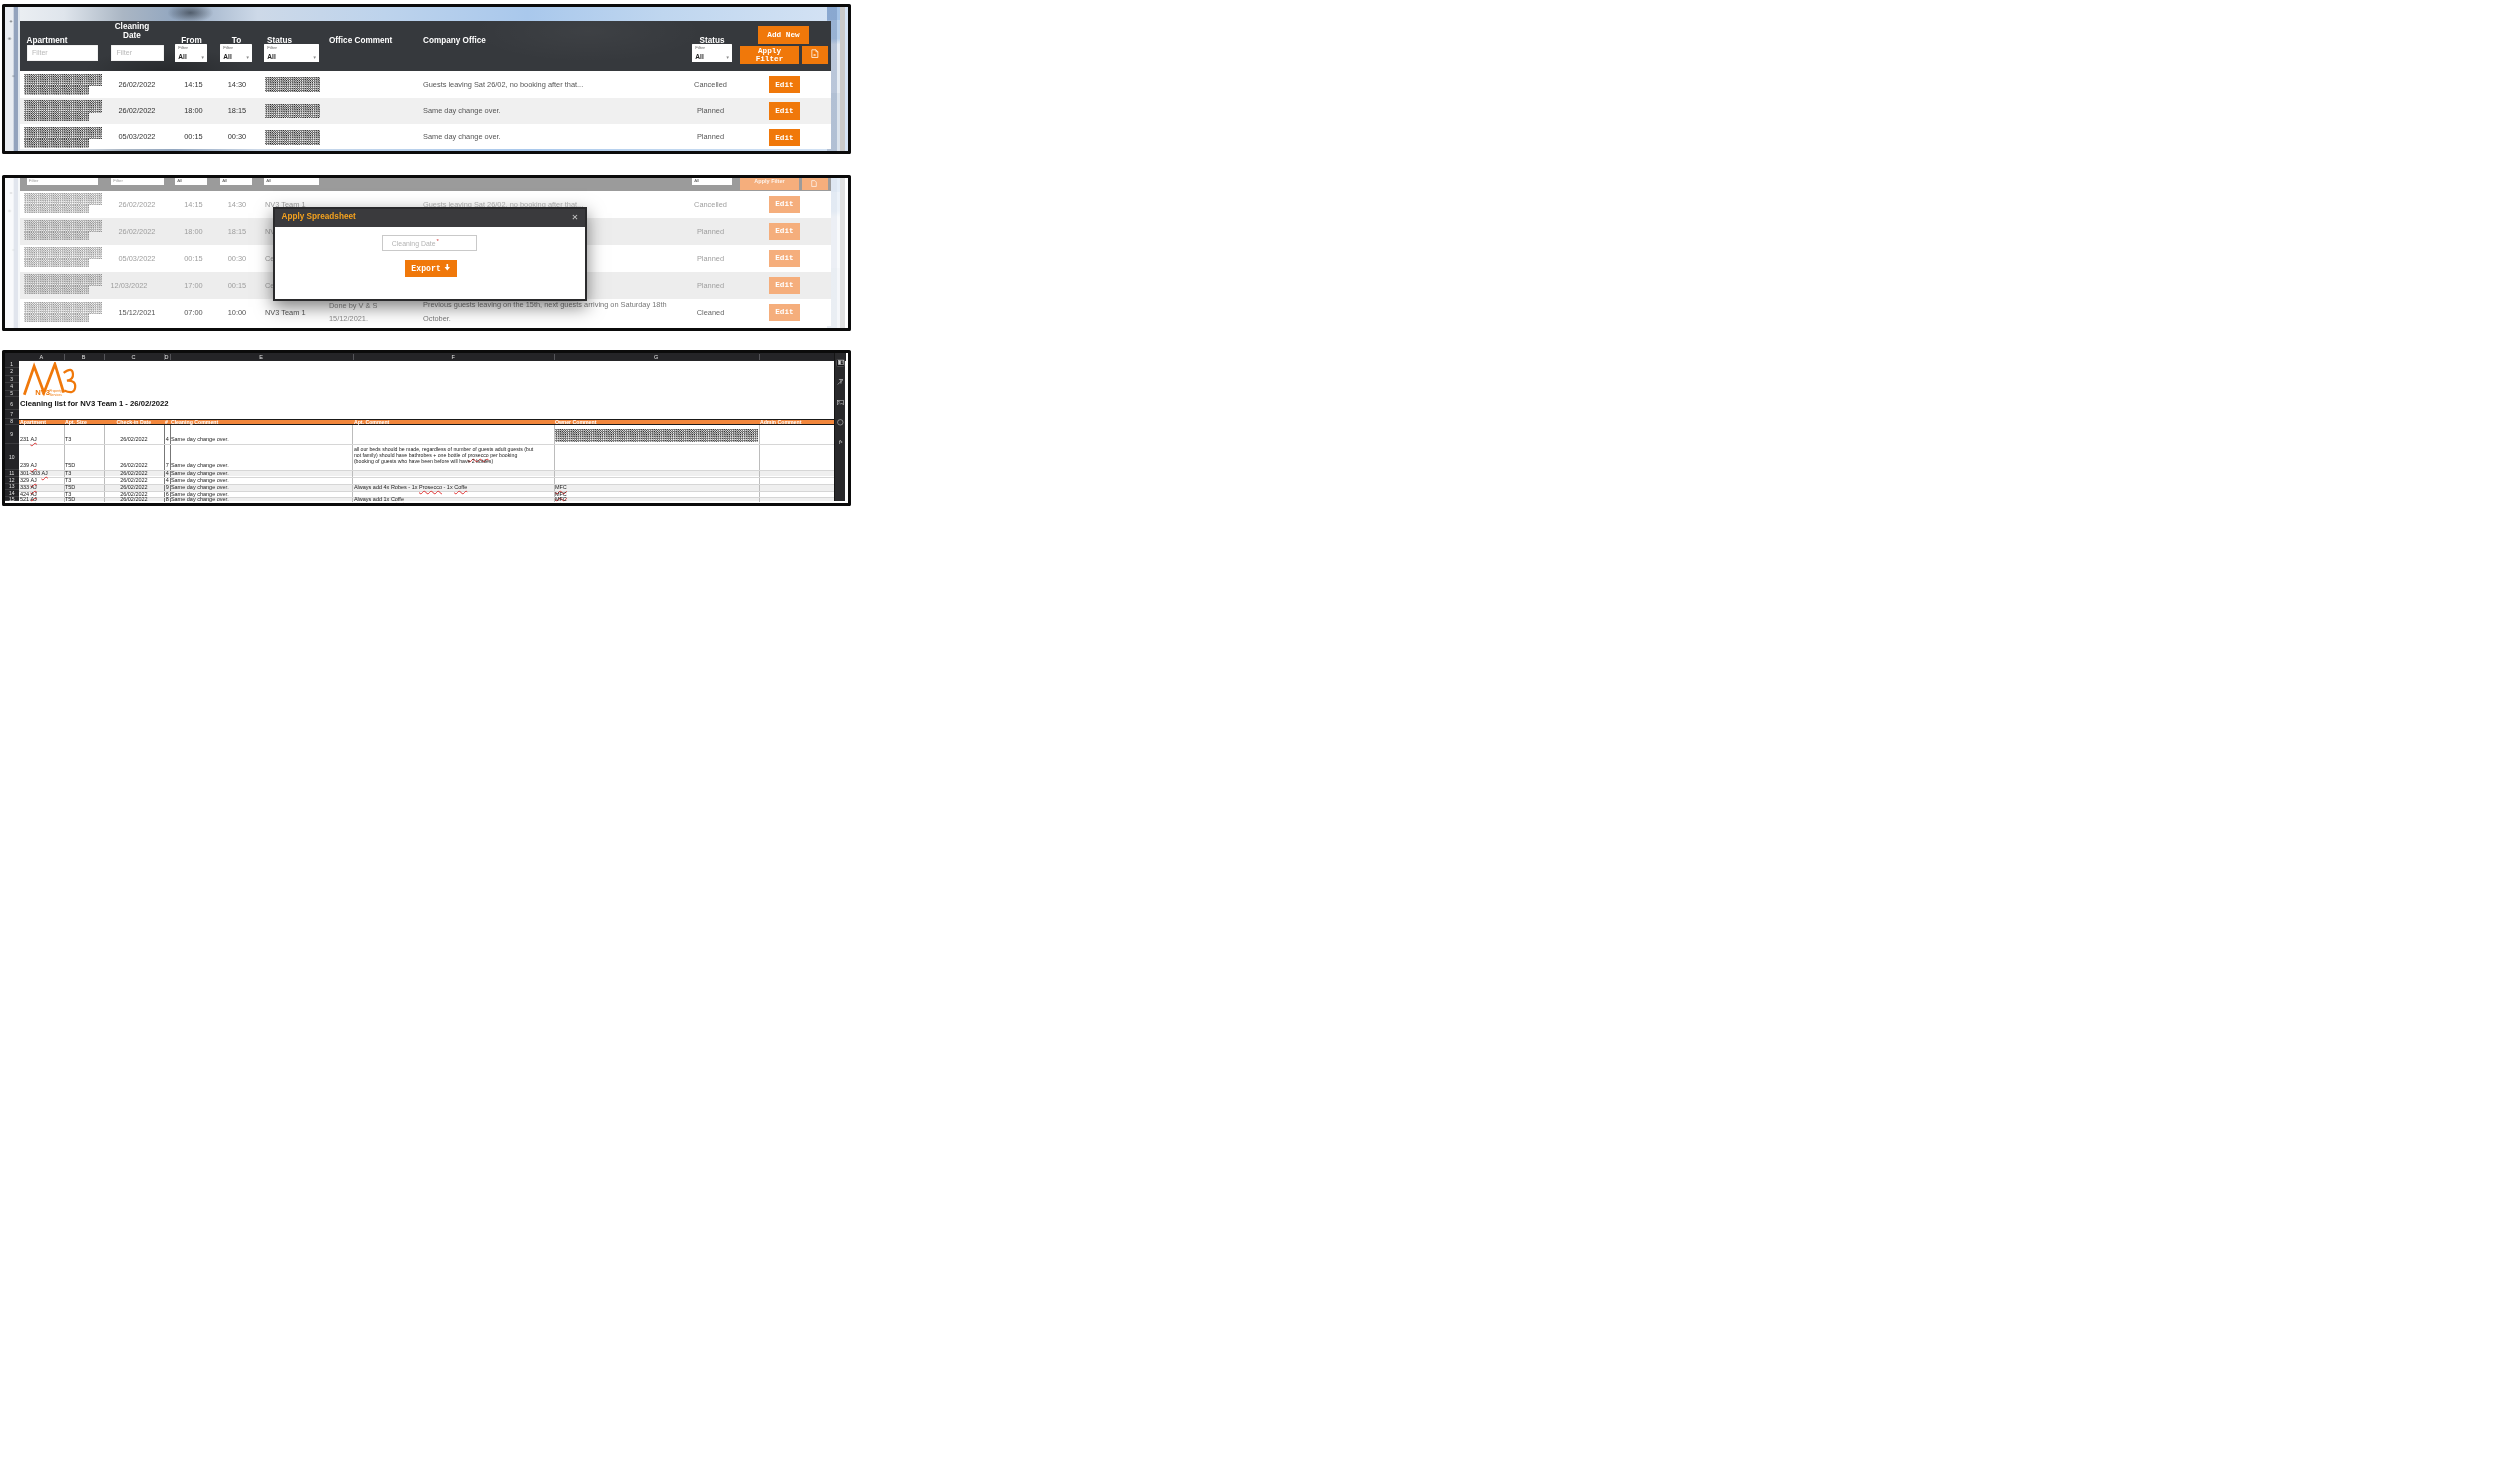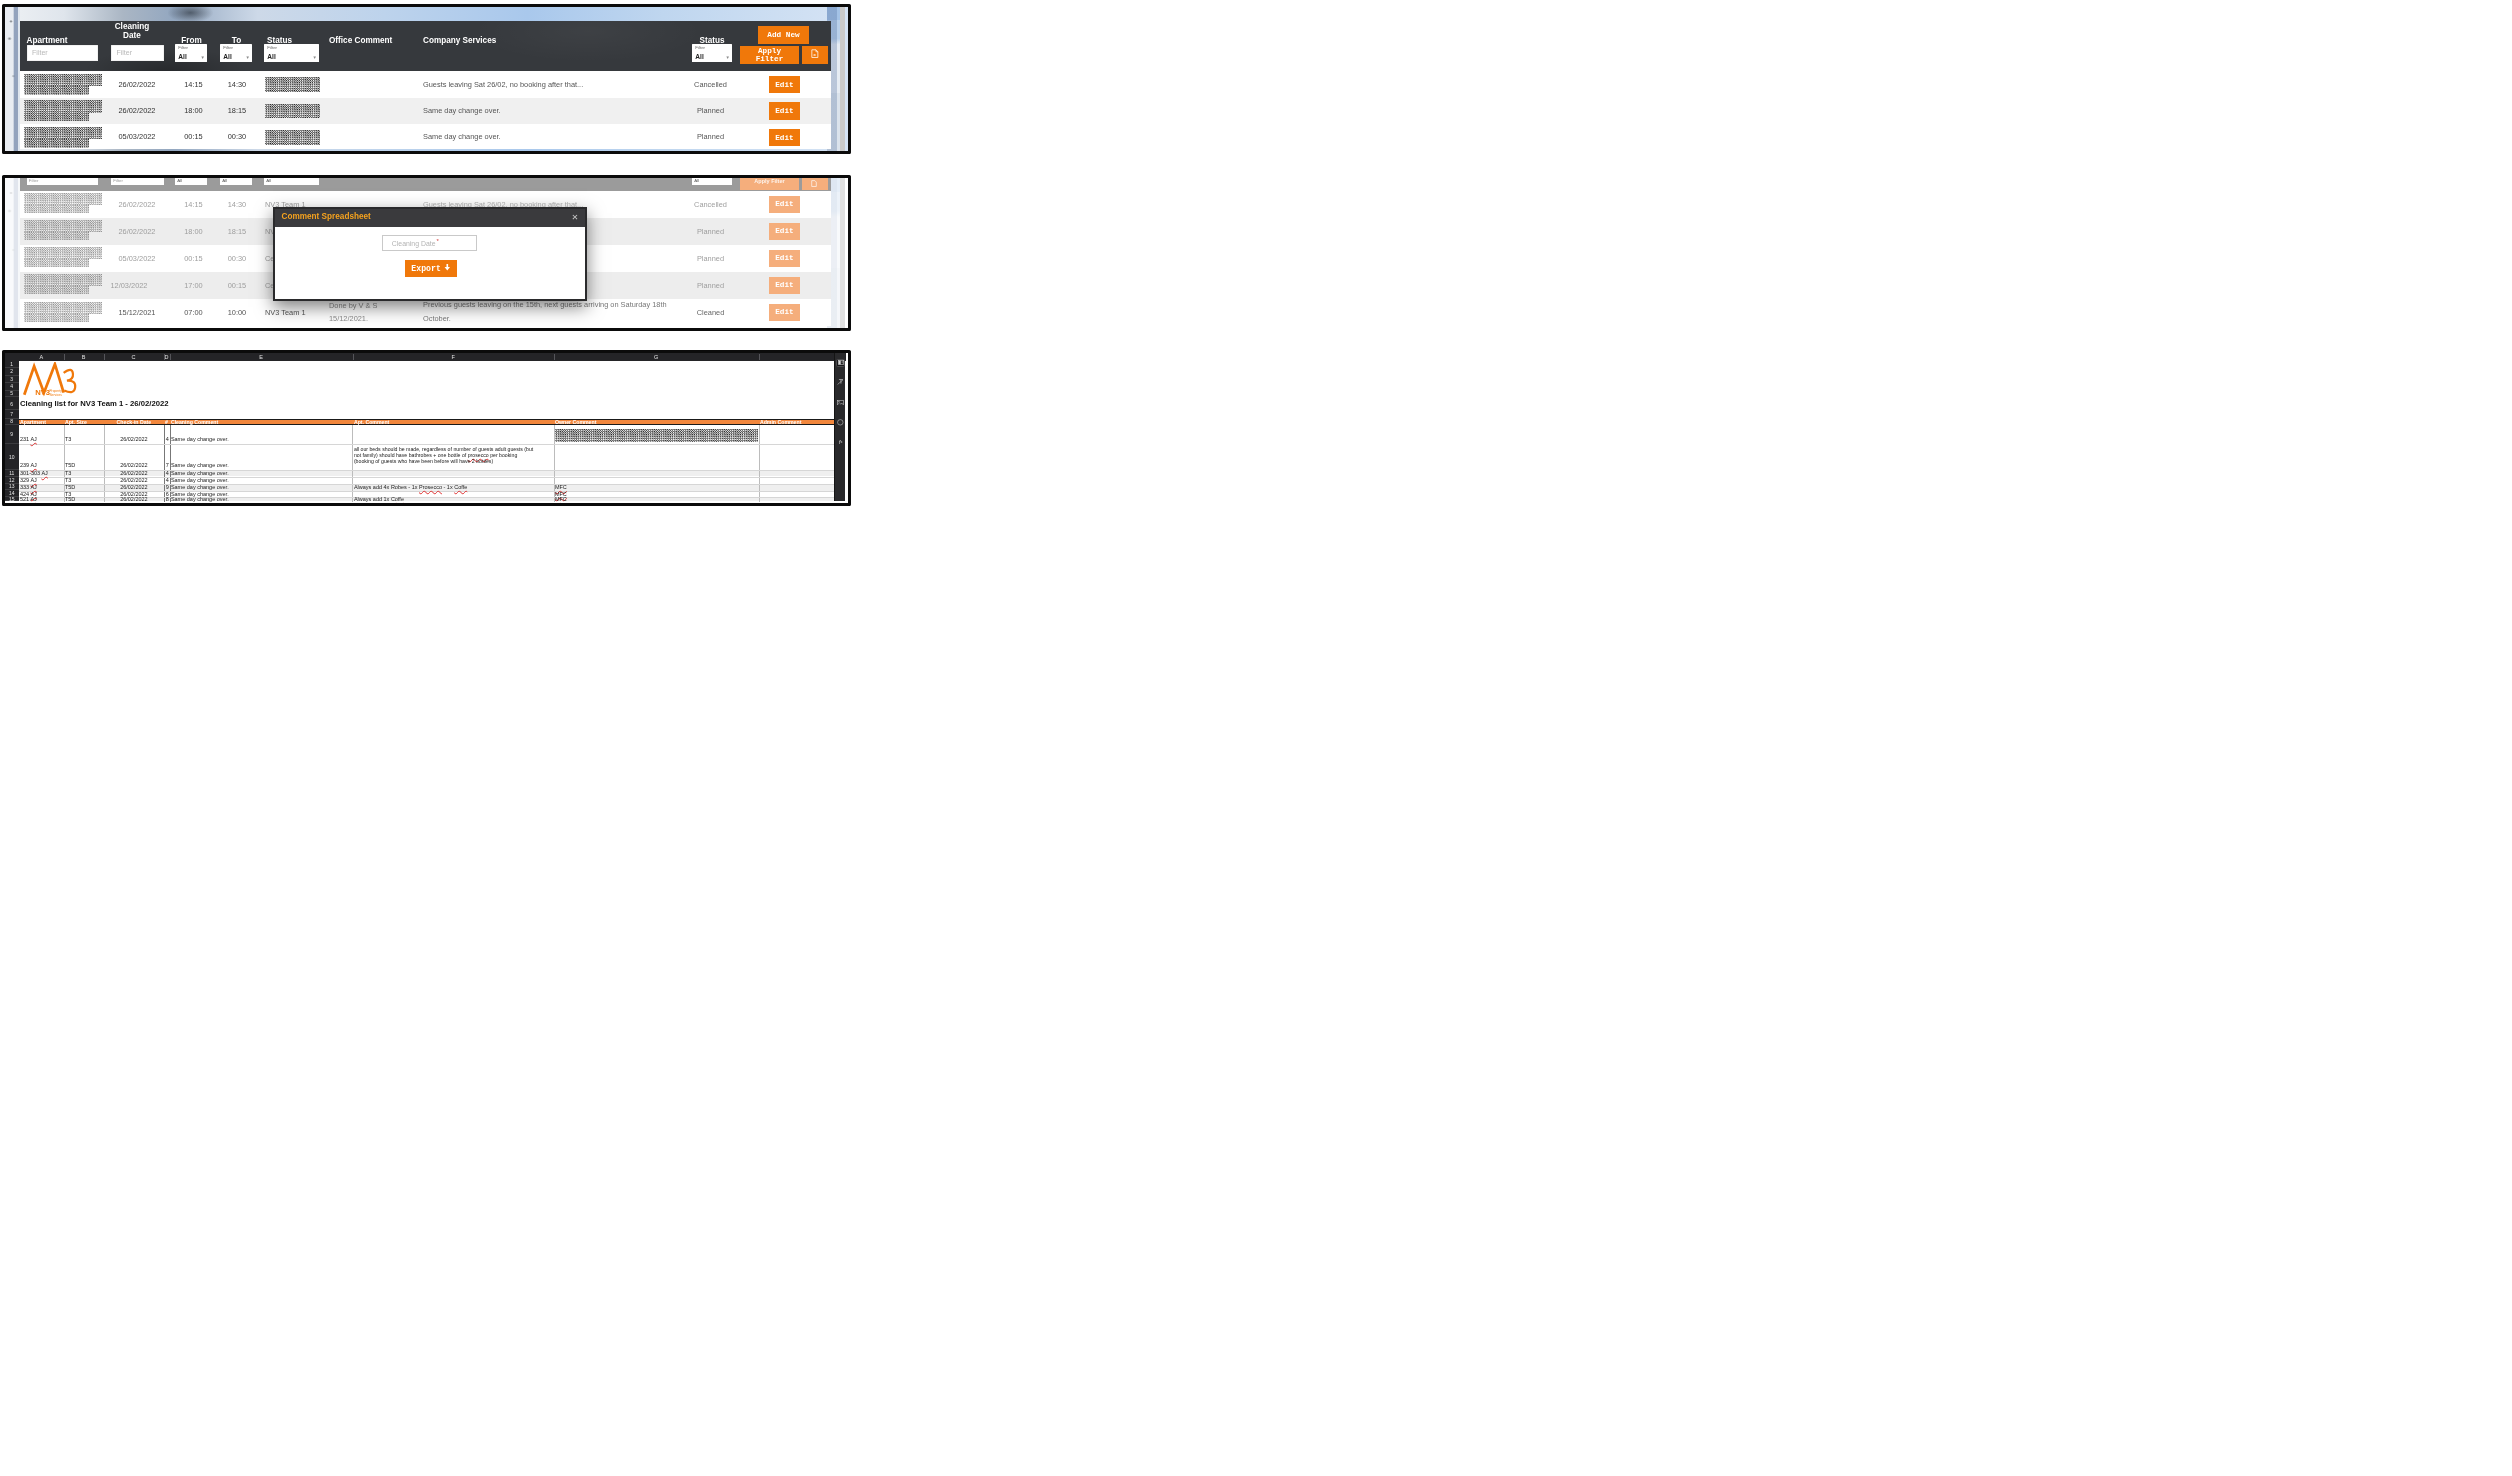--- a/index.html
+++ b/index.html
@@ -104,21 +104,21 @@
     <div class="a tbl-header" style="left:15.4px;top:13.2px;width:811px;height:51px;">
       <div class="hlbl" style="left:6.6px;top:15.4px;">Apartment</div>
       <div class="hlbl" style="left:82px;top:1.1px;width:60px;text-align:center;">
         <span>Cleaning</span><br>
         <span>Date</span>
       </div>
       <div class="hlbl" style="left:157px;top:15.4px;width:29px;text-align:center;">From</div>
       <div class="hlbl" style="left:202px;top:15.4px;width:29px;text-align:center;">To</div>
       <div class="hlbl" style="left:247px;top:15.4px;">Status</div>
       <div class="hlbl" style="left:309px;top:15.4px;">Office Comment</div>
-      <div class="hlbl" style="left:403px;top:15.4px;">Company Services</div>
+      <div class="hlbl" style="left:403px;top:15.4px;">Company Office</div>
       <div class="hlbl" style="left:672px;top:15.4px;width:40px;text-align:center;">Status</div>
 
       <input class="fin" style="left: 6.6px; top: 24px; width: 71px;" placeholder="Filter">
       <input class="fin" style="left: 91px; top: 24px; width: 53px;" placeholder="Filter">
 
       <div class="dd" style="left:155px;top:23px;width:32px;height:18.7px;">
         <span class="t">Filter</span>
         <span class="v">All</span>
         <span class="car">▼</span>
       </div>
@@ -305,21 +305,21 @@
         </div>
         <div class="cell" style="left:403px;width:258px;color:#777;line-height:1.9;">Previous guests leaving on the 15th, next guests arriving on Saturday 18th October.</div>
         <div class="cell ctr" style="left:665px;width:51px;color:#666;">Cleaned</div>
         <button class="btn faded" style="left:749px;top:5px;width:31px;height:17.6px;">Edit</button>
       </div>
     </div>
   </section>
 
   <div class="modal" style="left:273px;top:207px;width:314px;height:94px;">
     <div class="modal-head">
-      <span class="modal-title">Comment Spreadsheet</span>
+      <span class="modal-title">Apply Spreadsheet</span>
       <span class="modal-x">✕</span>
     </div>
     <div class="m-input" style="left:107px;top:26px;width:95px;">
       <span>Cleaning Date</span>
       <span class="req">*</span>
     </div>
     <button class="btn" style="left:130px;top:51px;width:52px;height:16.5px;font-size:8.2px;">
       <span>Export</span>
       <span>
         <svg width="6.6" height="7.1" viewBox="0 0 12 13">

